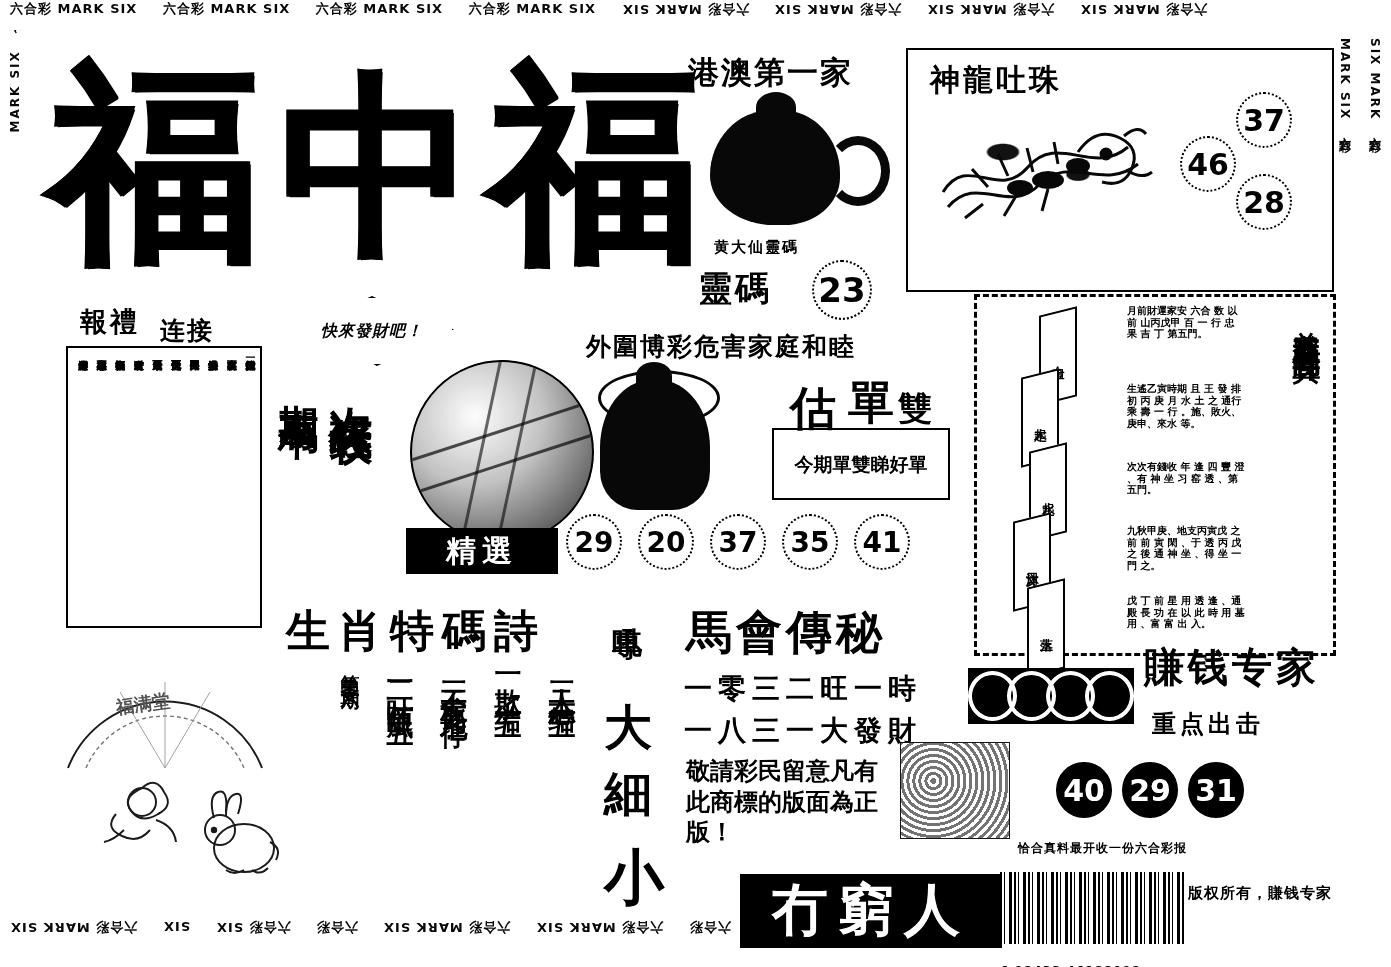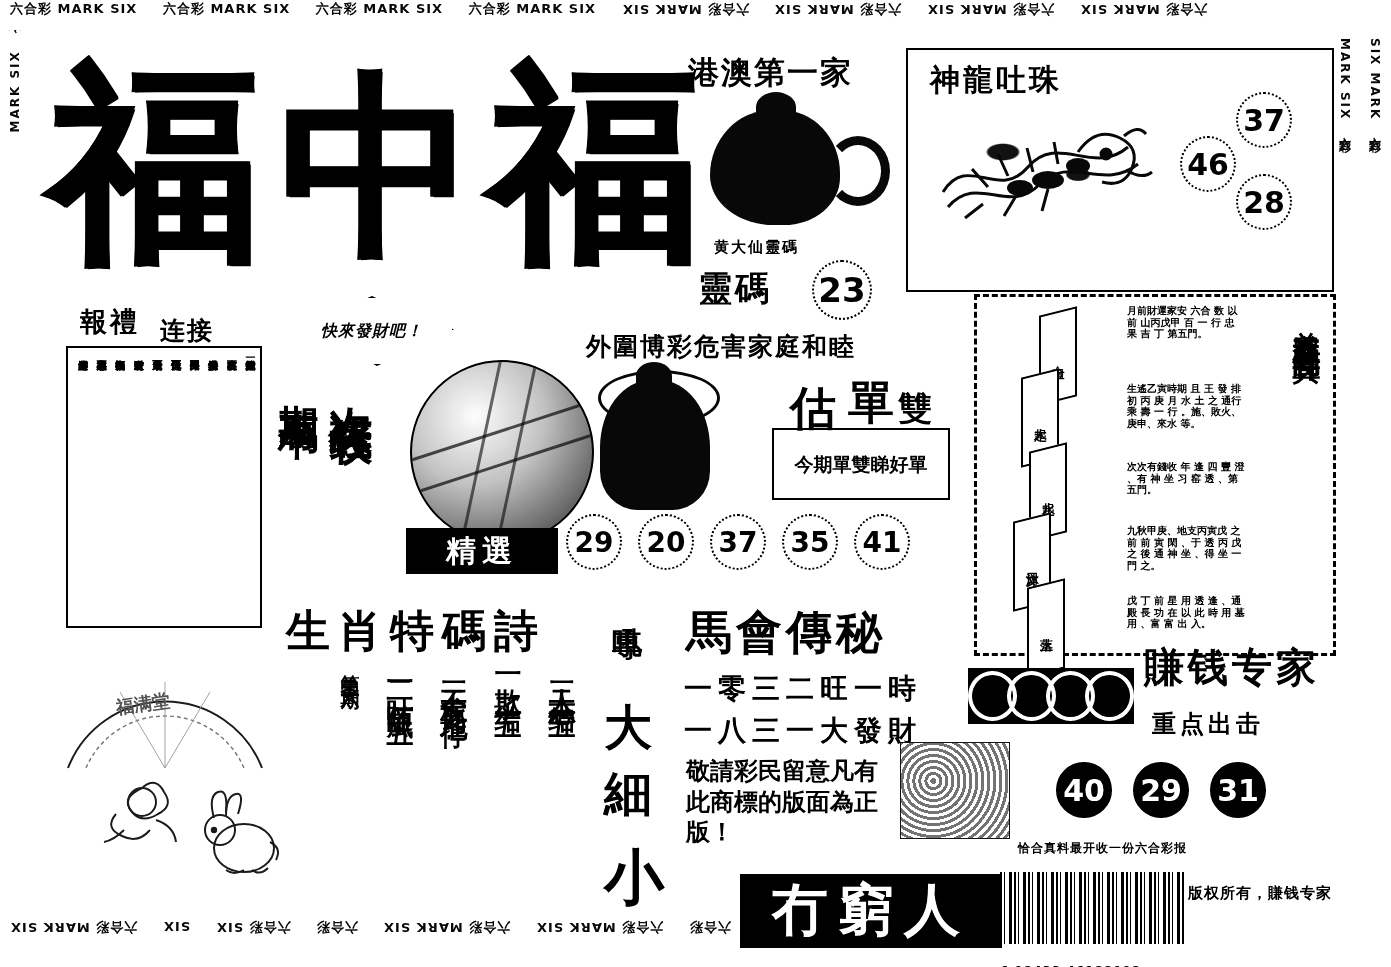--- a/index.html
+++ b/index.html
@@ -402,21 +402,21 @@
     <span class="ring"></span>
     <span class="ring"></span>
     <span class="ring"></span>
   </div>
 
   <div class="cn" style="position:absolute;left:1144px;top:640px;font-size:40px;letter-spacing:4px;white-space:nowrap;">賺钱专家</div>
   <div class="cn" style="position:absolute;left:1152px;top:708px;font-size:24px;letter-spacing:4px;white-space:nowrap;">重点出击</div>
 
   <div id="coins"></div>
 
-  <div style="position:absolute;left:1056px;top:762px;display:flex;gap:21px;">
+  <div style="position:absolute;left:1056px;top:762px;display:flex;gap:10px;">
     <div class="circle-num filled" style="width:52px;height:52px;font-size:30px;">40</div>
     <div class="circle-num filled" style="width:52px;height:52px;font-size:30px;">29</div>
     <div class="circle-num filled" style="width:52px;height:52px;font-size:30px;">31</div>
   </div>
 
   <div class="cn" style="position:absolute;left:1018px;top:840px;font-size:12px;letter-spacing:1px;white-space:nowrap;">恰合真料最开收一份六合彩报</div>
 
   <div id="barcode"></div>
   <div id="barcode-num" class="cn">6 92433 46188992</div>
 

